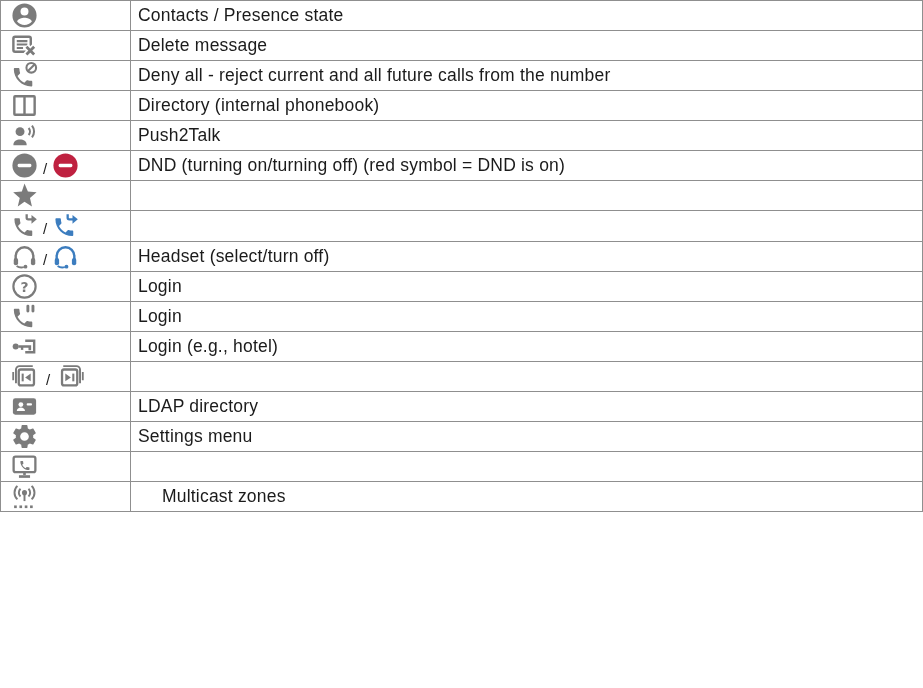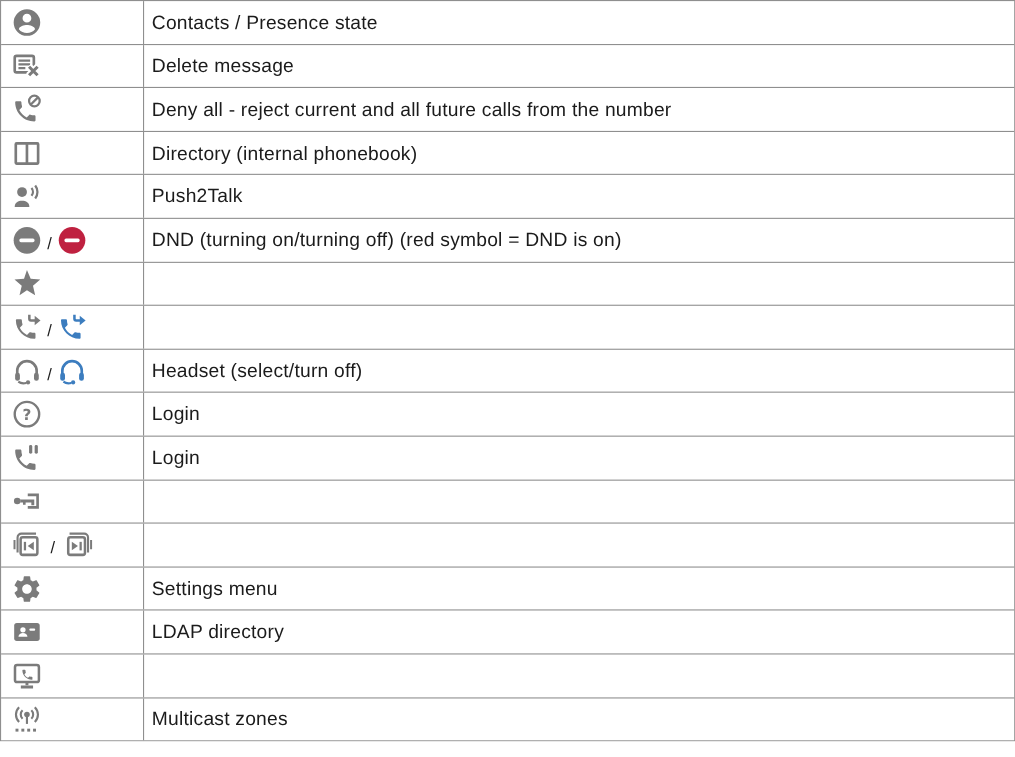--- a/index.html
+++ b/index.html
@@ -1,23 +1,23 @@
 <!DOCTYPE html>
 <html style="--icon-gray: #7b7b7b; --dnd-red: #bf2140; --accent-blue: #3c7dbf; --border: #8f8f8f; --text: #1b1b1b;"><head>
 <meta charset="utf-8">
 <style>
   html,body{margin:0;padding:0;background:#fff;}
   body{font-family:"Liberation Sans","DejaVu Sans",sans-serif;}
   .table{
-    width:923px;height:674px;box-sizing:border-box;
+    width:923px;height:512px;box-sizing:border-box;
     border:1px solid var(--border,#8f8f8f);
     display:flex;flex-direction:column;background:#fff;
   }
   .row{flex:1;display:flex;border-bottom:1px solid var(--border,#8f8f8f);min-height:0;}
-  .row:last-child{border-bottom:none;}
+  .row:last-child{border-bottom:none;gap:24px;}
   .cell{display:flex;align-items:center;box-sizing:border-box;}
   .icon-cell{width:130px;border-right:1px solid var(--border,#8f8f8f);padding-left:9px;flex:none;}
   .label-cell{flex:1;padding-left:7px;overflow:hidden;}
   .lbl{
     font-size:17.5px;font-weight:500;letter-spacing:.2px;
     color:var(--text,#1b1b1b);white-space:nowrap;
   }
   .icn{width:29px;height:29px;flex:none;display:block;}
   .icn.wide{width:32px;}
   .gray{color:var(--icon-gray,#7b7b7b);}
@@ -260,59 +260,62 @@
       <span class="lbl">Login</span>
     </div>
   </div>
 
   <div class="row">
     <div class="cell icon-cell">
       <svg class="icn gray" viewBox="0 0 24 24">
           <use href="#sym-login"></use>
         </svg>
     </div>
+    <div class="cell label-cell">
+      <span class="lbl">Login (e.g., hotel)</span>
+    </div>
   </div>
 
   <div class="row">
     <div class="cell icon-cell">
       <svg class="icn wide gray" viewBox="0 0 24 24">
           <use href="#sym-prev-label"></use>
         </svg>
       <span class="sep">/</span>
       <svg class="icn wide gray" viewBox="0 0 24 24">
           <use href="#sym-next-label"></use>
         </svg>
     </div>
   </div>
 
   <div class="row">
     <div class="cell icon-cell">
       <svg class="icn gray" viewBox="0 0 24 24">
+          <use href="#sym-ldap"></use>
+        </svg>
+    </div>
+    <div class="cell label-cell">
+      <span class="lbl">LDAP directory</span>
+    </div>
+  </div>
+
+  <div class="row">
+    <div class="cell icon-cell">
+      <svg class="icn gray" viewBox="0 0 24 24">
           <use href="#sym-settings"></use>
         </svg>
     </div>
     <div class="cell label-cell">
       <span class="lbl">Settings menu</span>
     </div>
   </div>
 
   <div class="row">
     <div class="cell icon-cell">
       <svg class="icn gray" viewBox="0 0 24 24">
-          <use href="#sym-ldap"></use>
-        </svg>
-    </div>
-    <div class="cell label-cell">
-      <span class="lbl">LDAP directory</span>
-    </div>
-  </div>
-
-  <div class="row">
-    <div class="cell icon-cell">
-      <svg class="icn gray" viewBox="0 0 24 24">
           <use href="#sym-monitor"></use>
         </svg>
     </div>
   </div>
 
   <div class="row">
     <div class="cell icon-cell">
       <svg class="icn gray" viewBox="0 0 24 24">
           <use href="#sym-multicast"></use>
         </svg>

